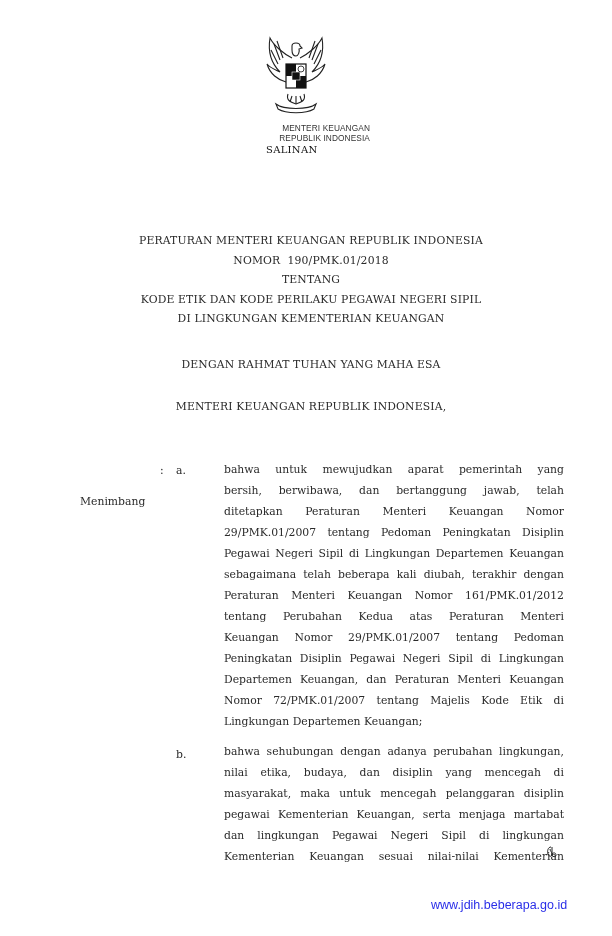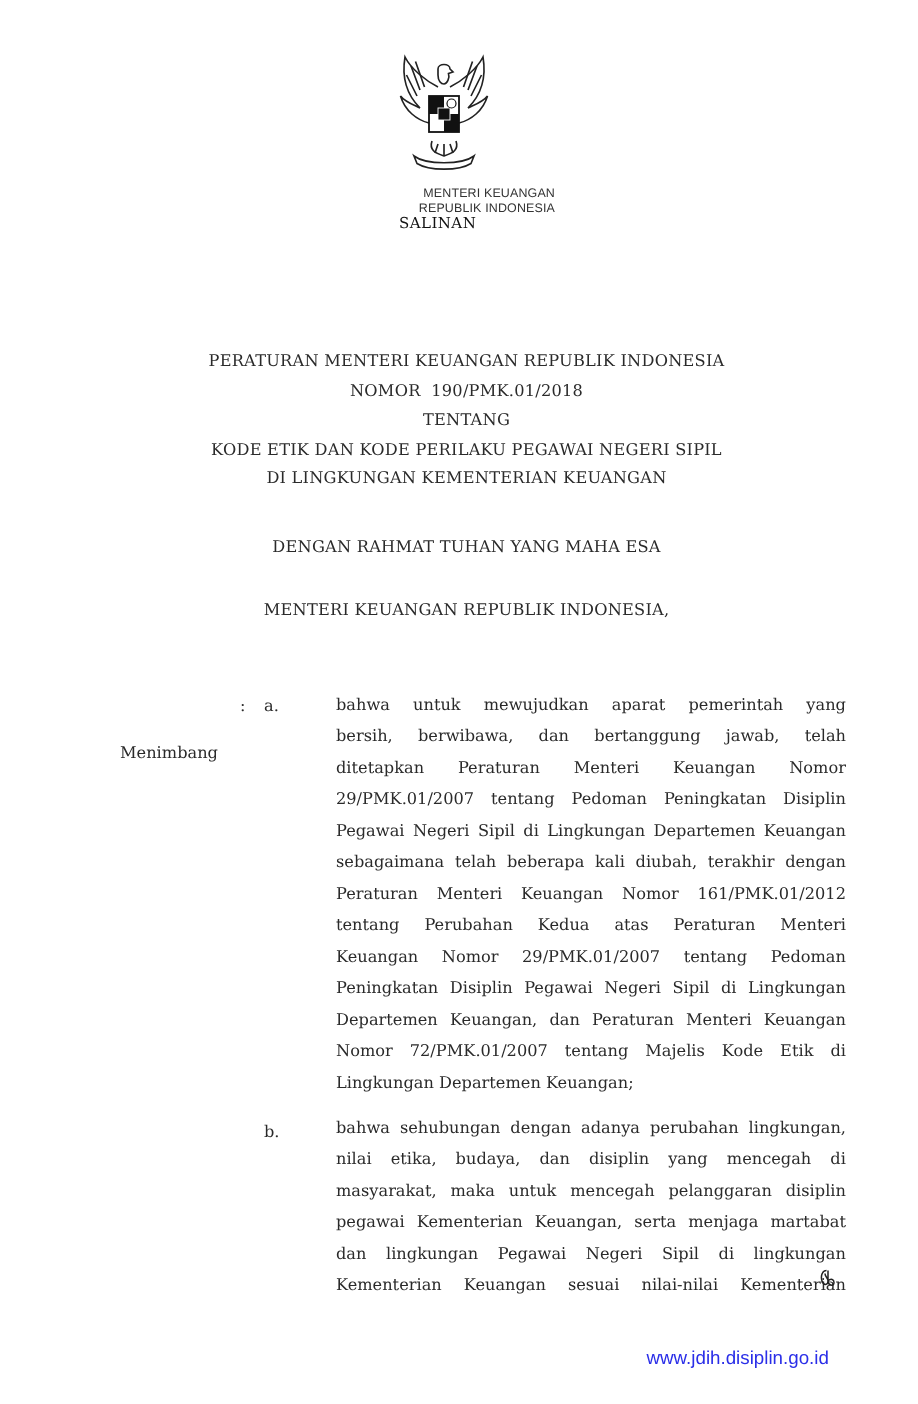--- a/index.html
+++ b/index.html
@@ -359,13 +359,13 @@
       </span>
     </div>
 </div>
 
 <div class="paraf">
   <svg width="12" height="14" viewBox="0 0 12 14">
     <path d="M5 2 C2 2, 1 6, 2 9 C3 12, 6 12, 6 9 C6 7, 4 6, 4 4 M6 9 C6 12, 10 13, 10 10 C10 8, 8 7, 6 9 M6 2 L6 11" fill="none" stroke="#222" stroke-width="1"></path>
   </svg>
 </div>
 
-<a class="footer-link">www.jdih.disiplin.go.id</a>
+<a class="footer-link">www.jdih.beberapa.go.id</a>
 
 </body></html>

